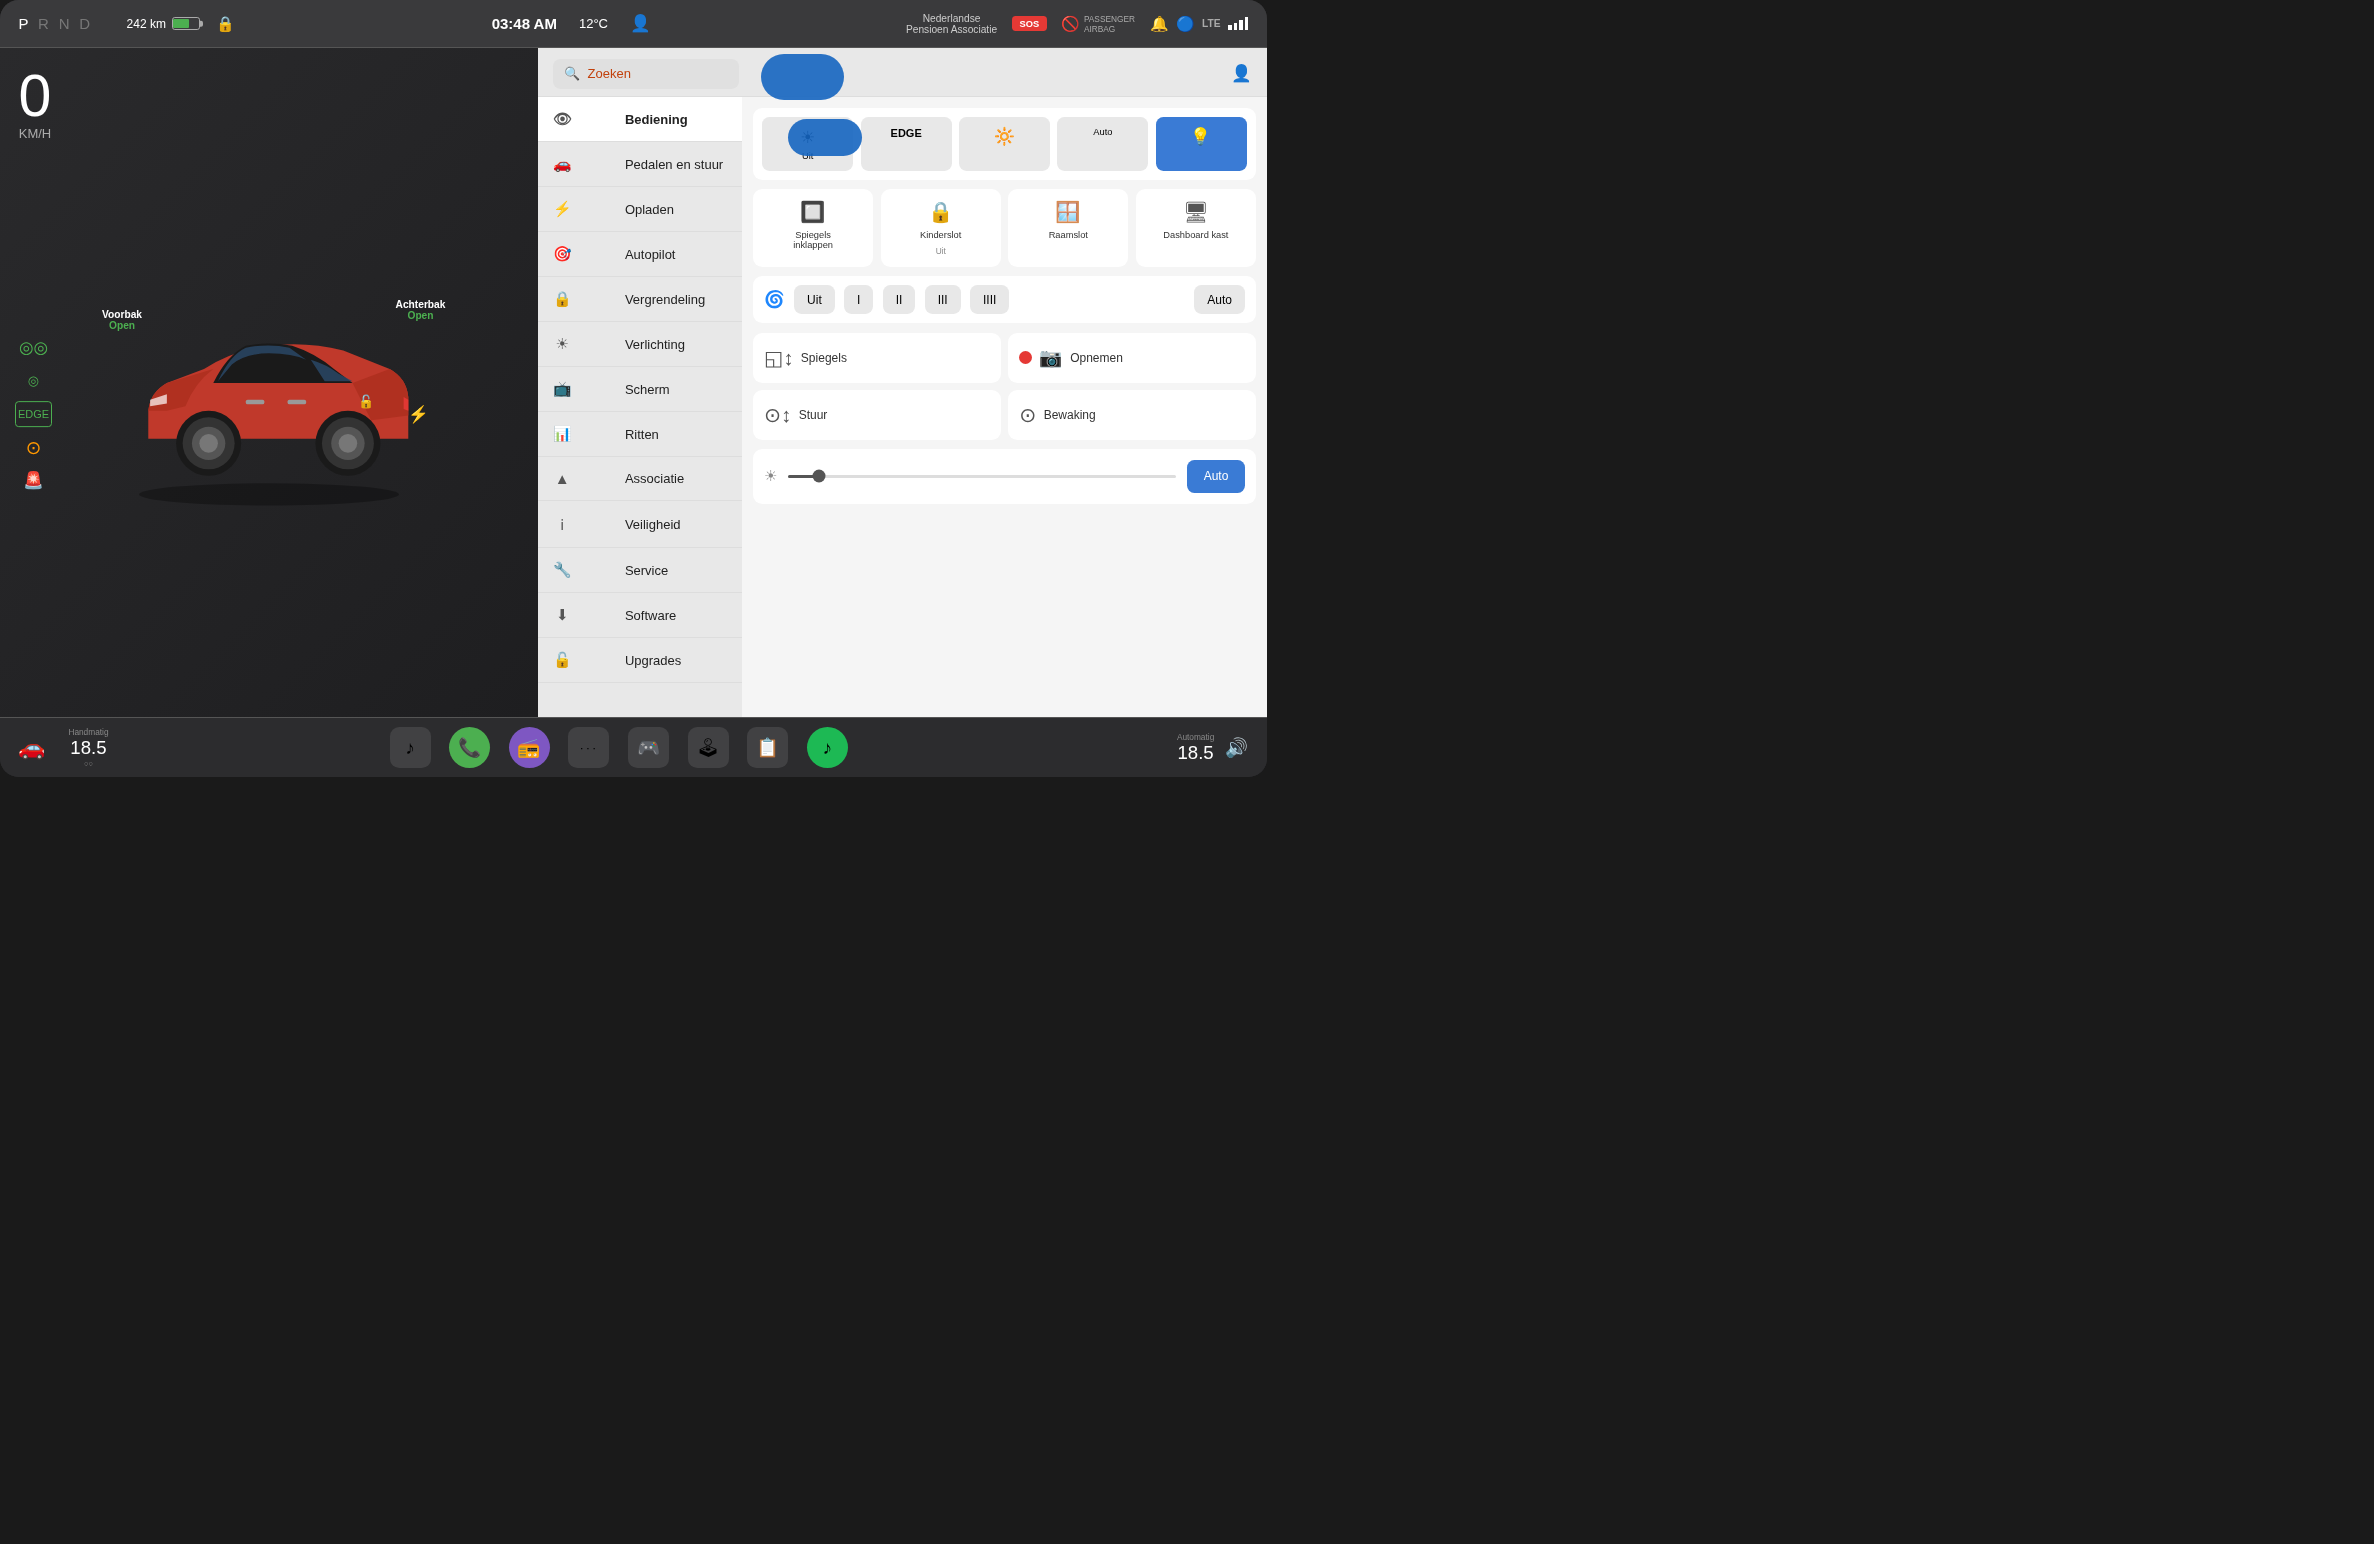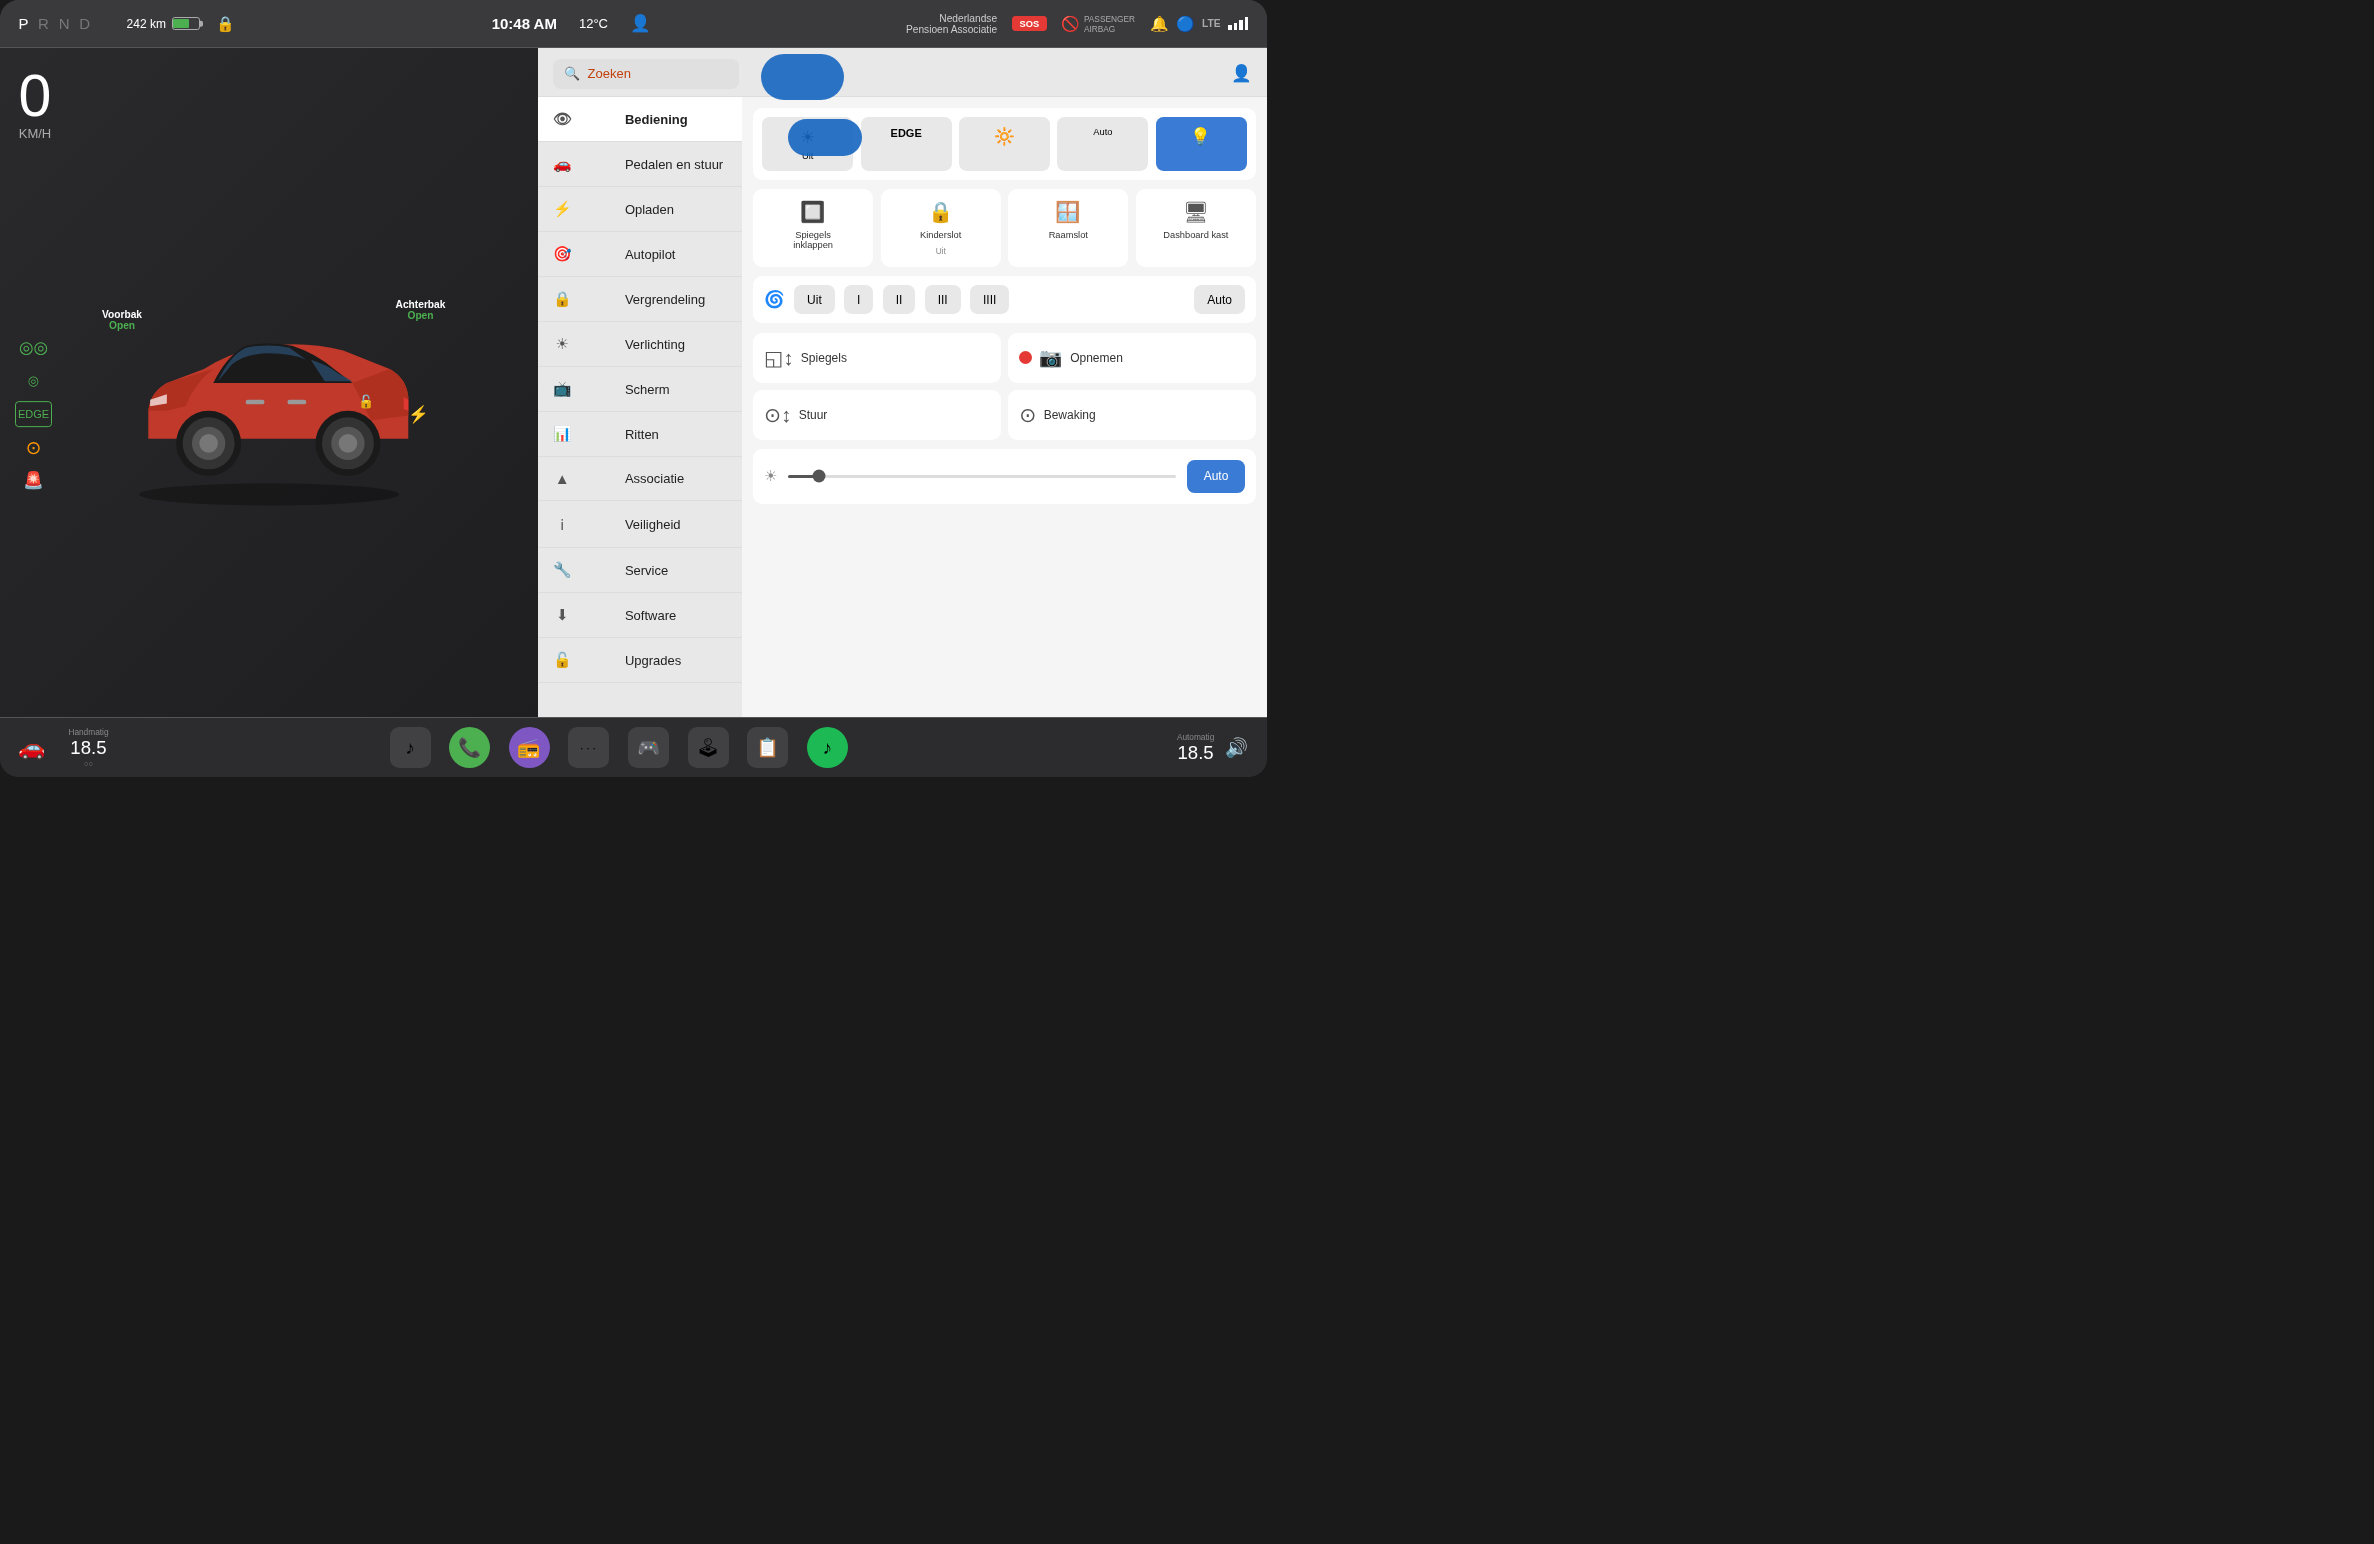--- a/index.html
+++ b/index.html
@@ -102,21 +102,21 @@
 
     .brand-area {
       display: flex;
       align-items: center;
       gap: 7.4px;
       margin-left: auto;
     }
     .brand-text {
       font-size: 10.2px;
       color: #ccc;
-      text-align: right;
+      text-align: center;
     }
 
     .sos-btn {
       background: #e53935;
       color: #fff;
       font-size: 9.3px;
       font-weight: 700;
       padding: 2.8px 7.4px;
       border-radius: 3.7px;
     }
@@ -642,21 +642,21 @@
     <div class="status-range">
       <span class="range-text">242 km</span>
       <div class="battery-icon">
         <div class="battery-fill"></div>
       </div>
     </div>
 
     <div style="width:22px;height:22px;display:flex;align-items:center;justify-content:center;font-size:15px;color:#aaa;">🔒</div>
 
     <div class="status-center">
-      <span class="status-time">10:48 AM</span>
+      <span class="status-time">03:48 AM</span>
       <span class="status-temp">12°C</span>
       <span style="font-size:16.7px;color:#aaa;">👤</span>
     </div>
 
     <div class="brand-area">
       <div class="brand-text">Nederlandse<br>Pensioen Associatie</div>
     </div>
 
     <div class="sos-btn">SOS</div>
 

